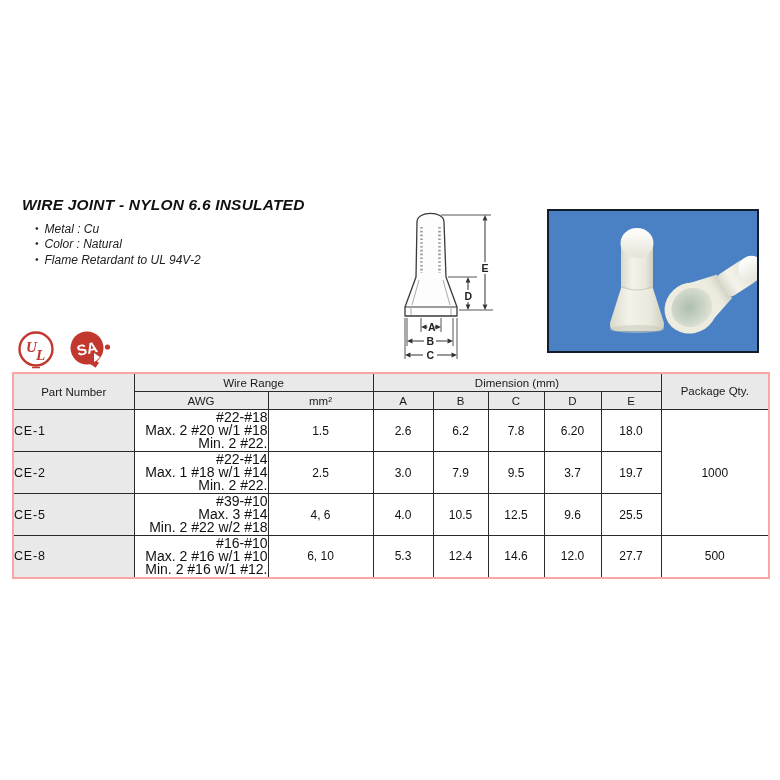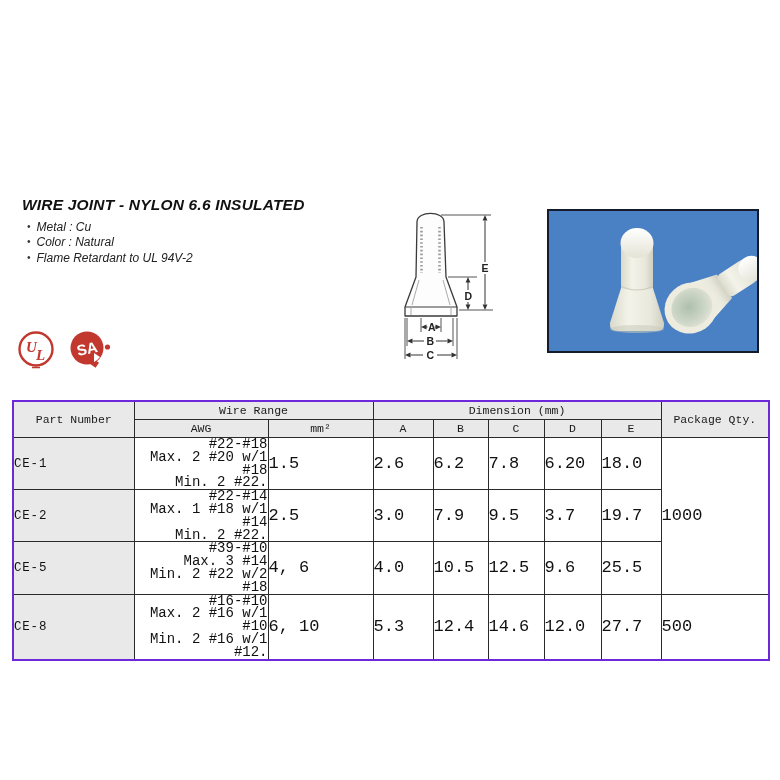--- a/index.html
+++ b/index.html
@@ -4,46 +4,45 @@
 <style>
   html,body{margin:0;padding:0;}
   body{
     width:780px;height:780px;background:#ffffff;position:relative;
     font-family:"Liberation Sans","DejaVu Sans",sans-serif;color:#1a1a1a;
     overflow:hidden;
   }
   
   .header-block{position:absolute;left:22px;top:196px;width:360px;font-style:italic;}
   .page-title{font-size:15.5px;font-weight:bold;letter-spacing:.2px;margin:0 0 6px 0;color:#111;}
-  .spec-list{list-style:none;margin:0;padding:0 0 0 5px;font-size:12px;line-height:15.3px;color:#222;}
+  .spec-list{list-style:none;margin:8px;padding:0 0 0 5px;font-size:12px;line-height:15.3px;color:#222;}
   .spec-list li::before{content:"•";font-size:10px;margin-right:6px;position:relative;top:-1px;color:#333;}
   
   .logos{position:absolute;left:16px;top:329px;display:flex;gap:9px;align-items:flex-start;}
   
   .diagram{position:absolute;left:393px;top:206px;}
   .diagram text{font-family:"Liberation Sans","DejaVu Sans",sans-serif;font-size:10.5px;font-weight:bold;fill:#222;}
   
   .photo{
     position:absolute;left:547px;top:209px;width:212px;height:144px;
     background:#4a80c4;border:2px solid #141b2b;box-sizing:border-box;
   }
   
   table.spec{
     position:absolute;left:12px;top:372px;width:756px;
     border-collapse:collapse;table-layout:fixed;
-    border:2px solid #6d28d9;
-    font-family:Liberation Mono, monospace;
-    margin-top:28px;
+    border:2px solid #fca5a5;
+    font-family:Liberation Sans, sans-serif;
   }
   table.spec th,table.spec td{border:1px solid #2a2a2a;padding:0;}
   table.spec th{background:#e9e9e9;font-weight:normal;font-size:11.5px;text-align:center;height:17px;}
   table.spec th.pkg-h{line-height:13px;padding:2px 9px;}
   td.pn{background:#e9e9e9;text-align:left;font-size:12.5px;letter-spacing:.8px;color:#111;}
   td.awg{font-size:14px;line-height:12.8px;padding:2px 4px 2px 7px;text-align:right;color:#111;}
-  td.num{text-align:left;font-size:17px;color:#111;}
+  td.num{text-align:center;font-size:12px;color:#111;}
   tr.body-row{height:42px;}
 </style>
 </head>
 <body>
 
 <div class="header-block">
   <h1 class="page-title">WIRE JOINT - NYLON 6.6 INSULATED</h1>
   <ul class="spec-list">
     <li>Metal : Cu</li>
     <li>Color : Natural</li>

